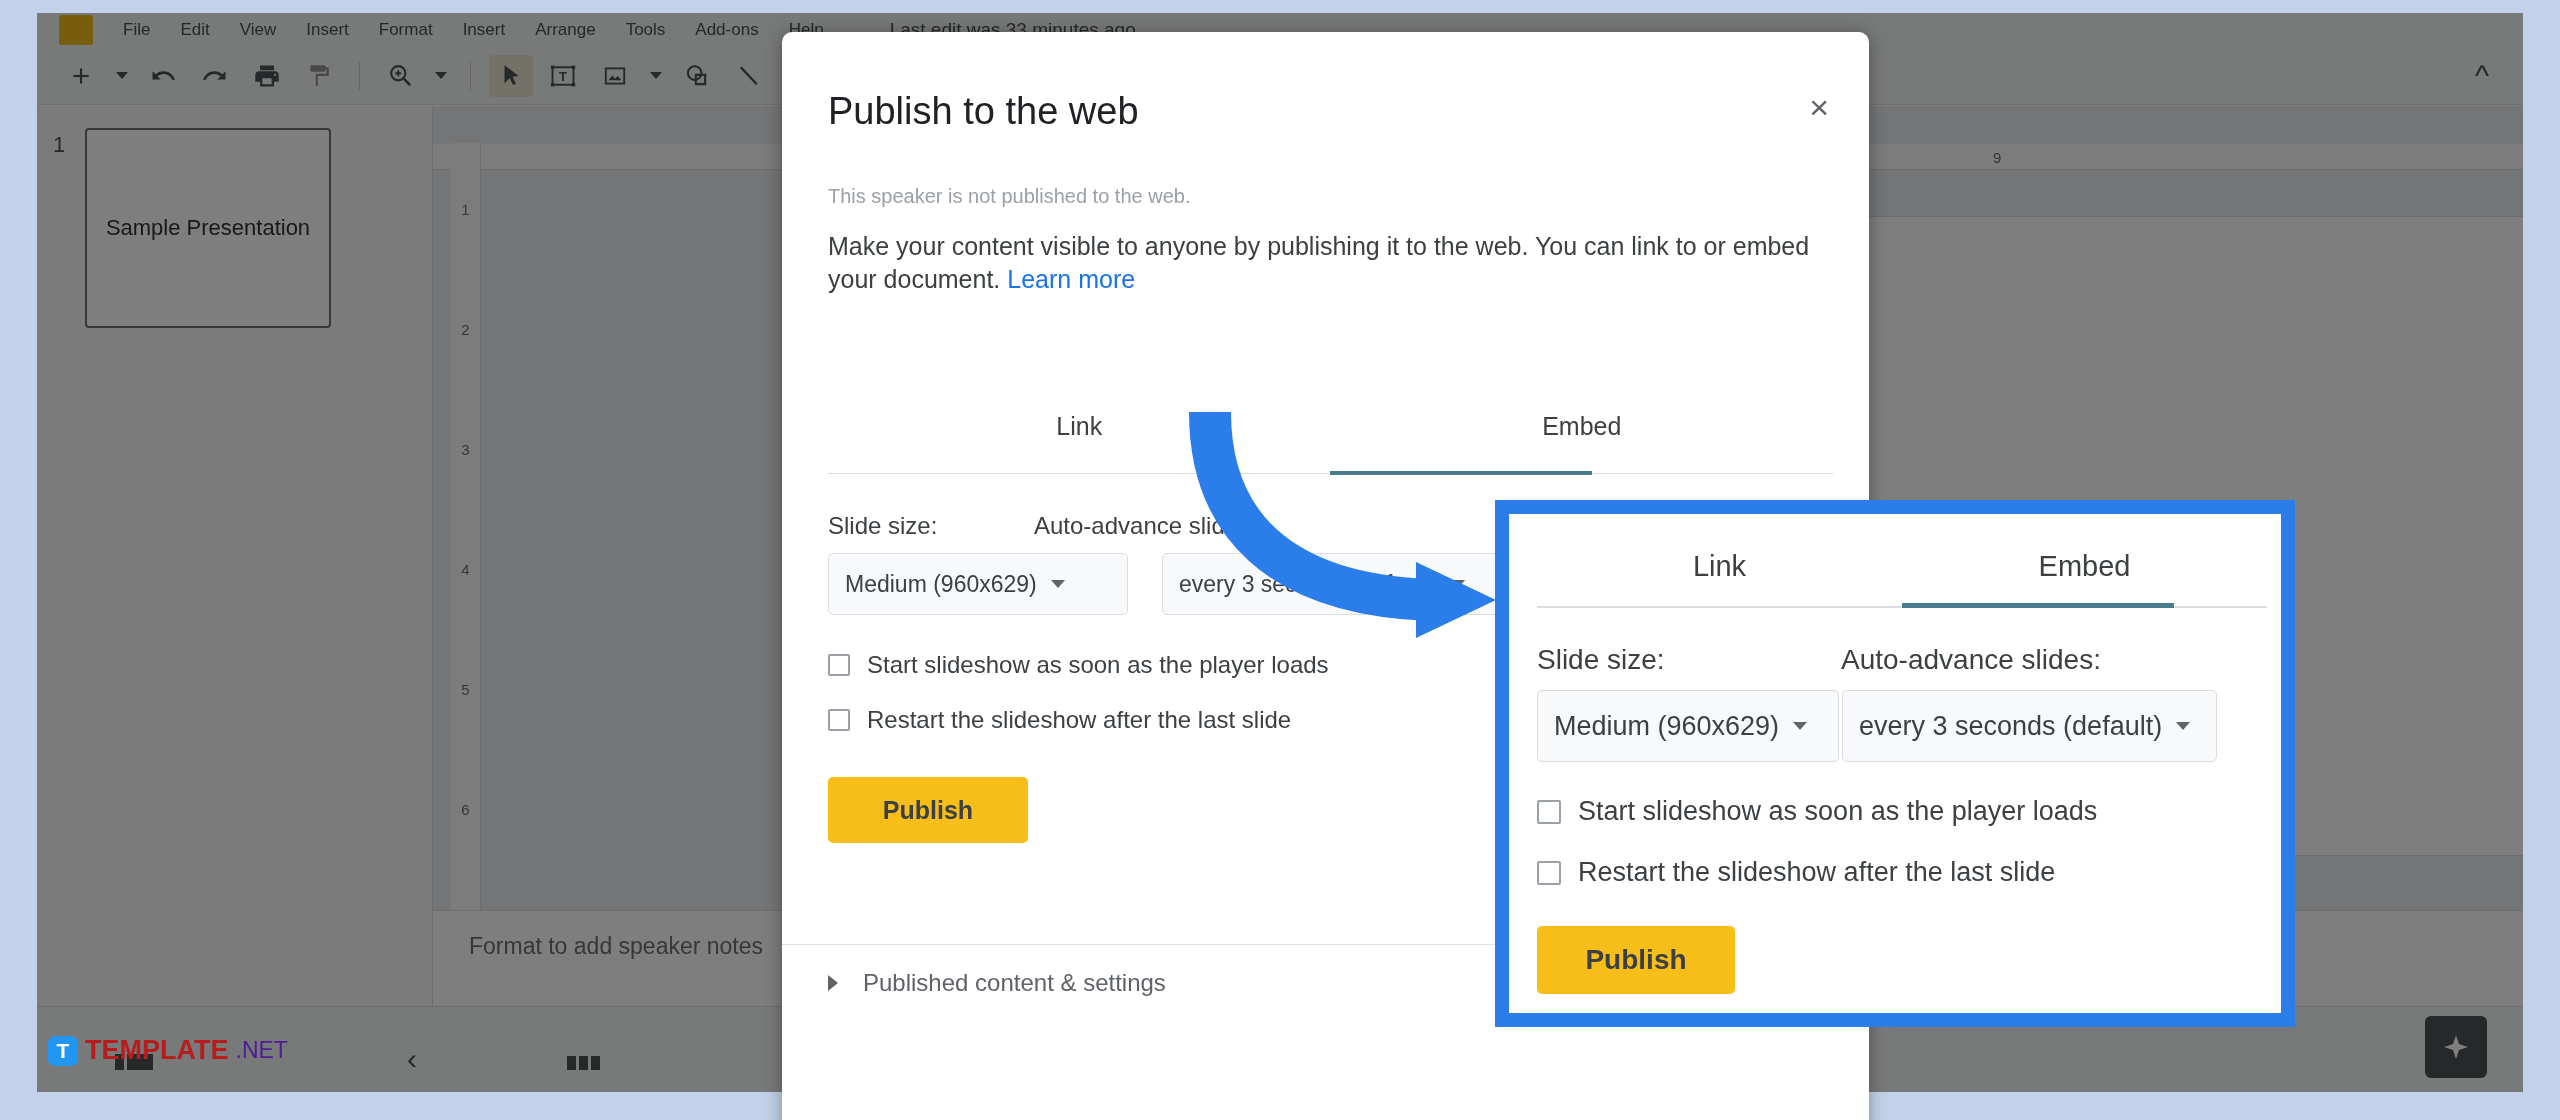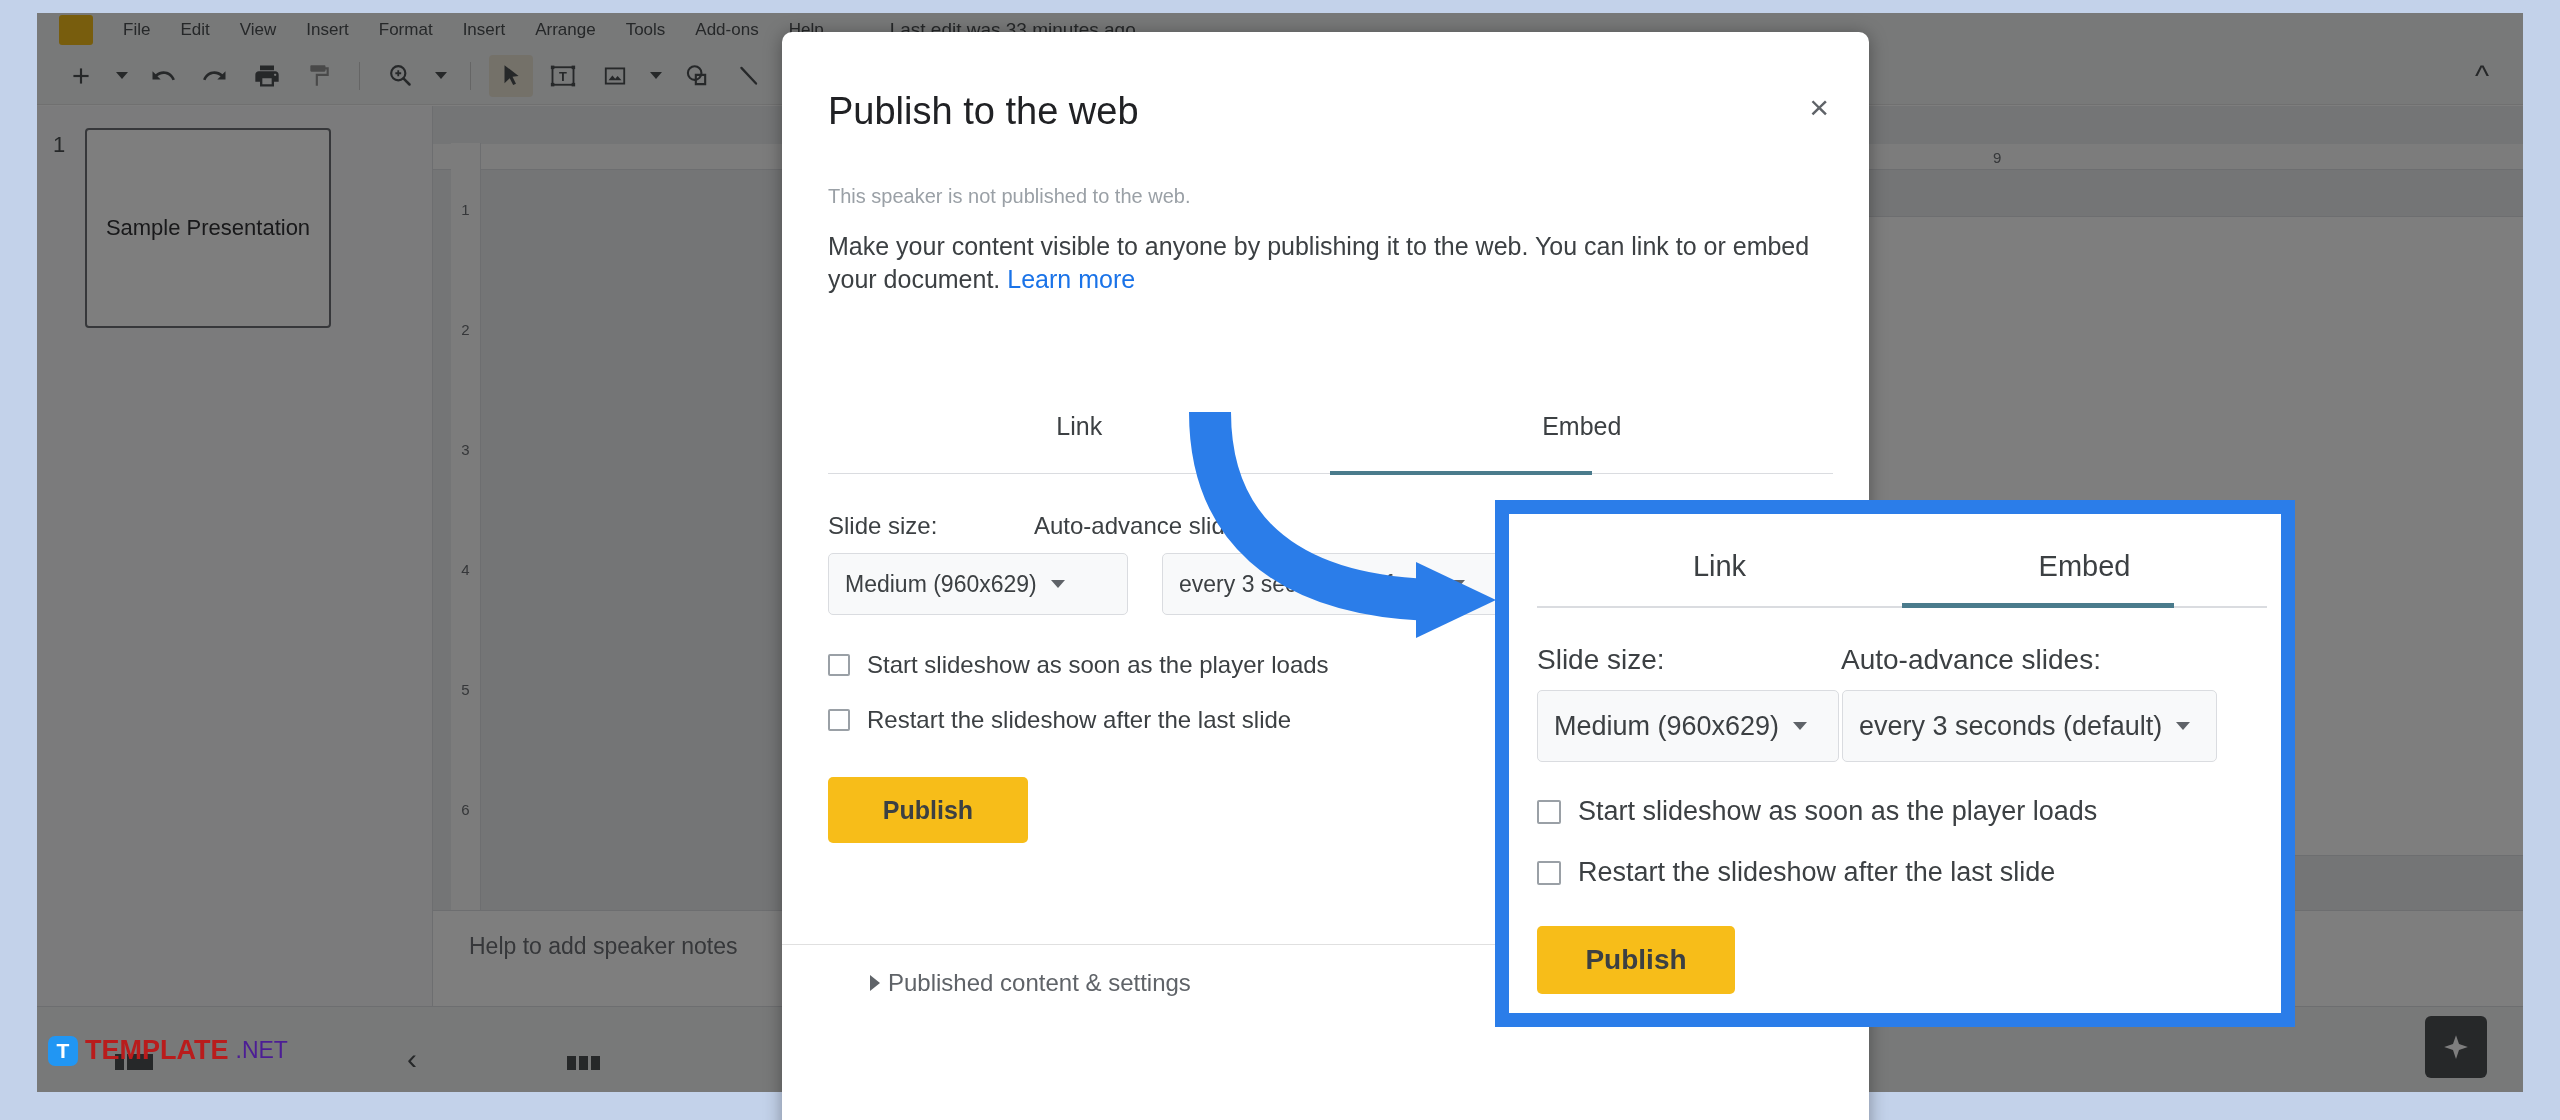--- a/index.html
+++ b/index.html
@@ -308,22 +308,22 @@
     font-weight: bold;
   }
   #dlg-publish { left: 46px; top: 745px; width: 200px; height: 66px; }
 
   #dlg-divider {
     position: absolute; left: 0; top: 912px;
     width: 100%; height: 1px; background: #e0e0e0;
   }
   #dlg-settings {
     position: absolute; left: 46px; top: 937px;
-    display: flex; align-items: center; gap: 8px;
-    font-size: 24px; color: #5f6368; margin-left: 42px;
+    display: flex; align-items: center; gap: 25px;
+    font-size: 24px; color: #5f6368;
   }
   #dlg-settings .tri {
     width: 0; height: 0;
     border-top: 8px solid transparent;
     border-bottom: 8px solid transparent;
     border-left: 10px solid #5f6368;
   }
 
   
   #callout-arrow {
@@ -487,21 +487,21 @@
   <div id="vruler">
     <div class="vtick" style="top:58px;">1</div>
     <div class="vtick" style="top:178px;">2</div>
     <div class="vtick" style="top:298px;">3</div>
     <div class="vtick" style="top:418px;">4</div>
     <div class="vtick" style="top:538px;">5</div>
     <div class="vtick" style="top:658px;">6</div>
   </div>
 
   <div id="notes-pane">
-    <span>Help to add speaker notes</span>
+    <span>Format to add speaker notes</span>
   </div>
 
   <div id="status-bar">
     <div class="sb-icon" style="left:78px; bottom:18px;">
       <svg width="40" height="24" viewBox="0 0 40 24">
           <rect x="0" y="4" width="9" height="16" fill="#3c4043"></rect>
           <rect x="12" y="4" width="26" height="16" fill="#3c4043"></rect>
         </svg>
     </div>
     <div class="sb-icon" style="left:530px; bottom:20px;">

